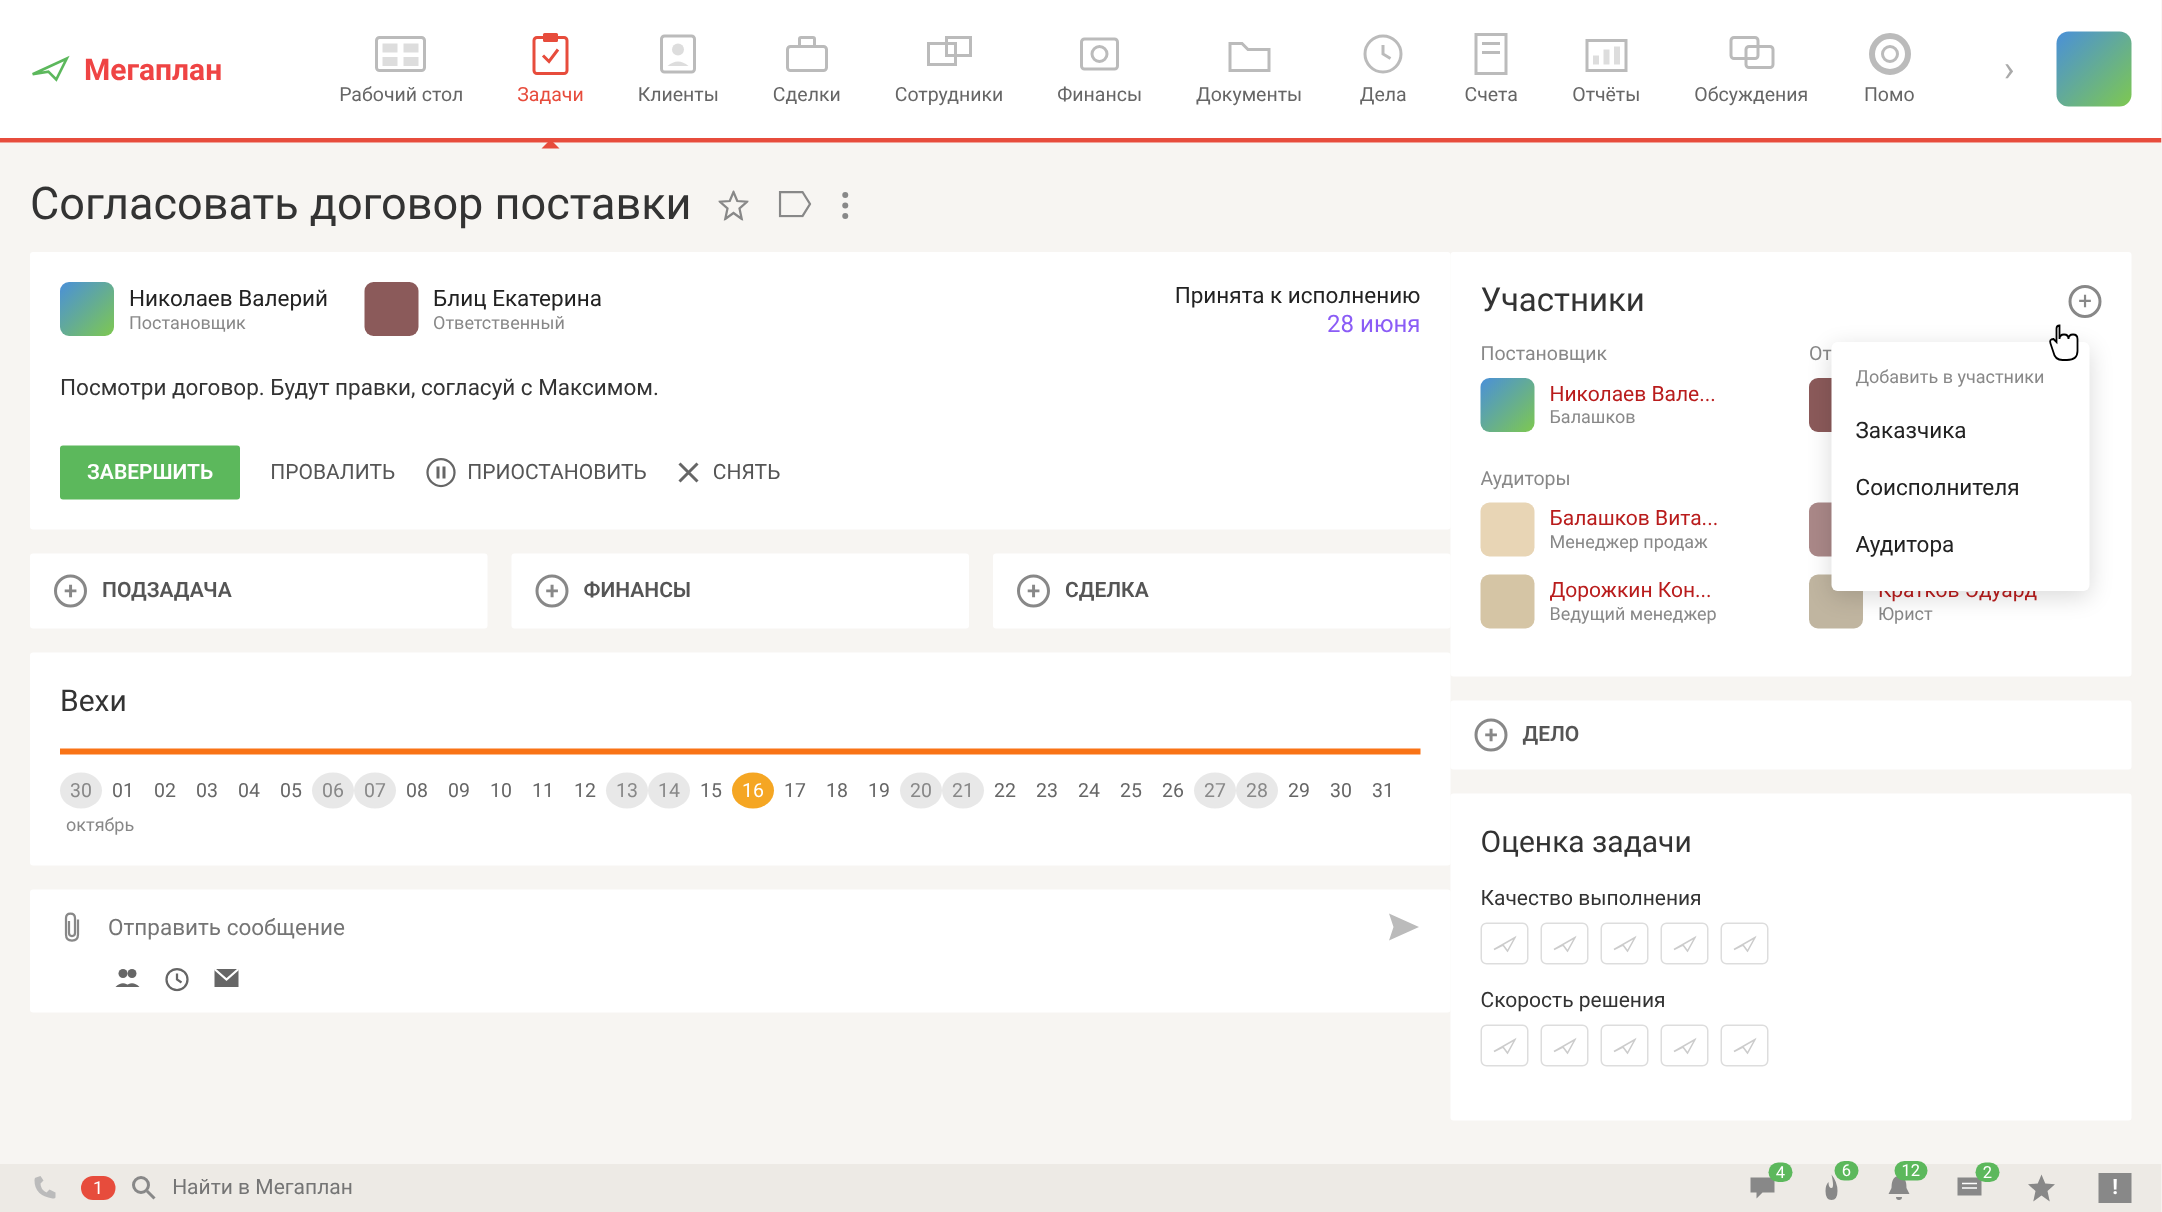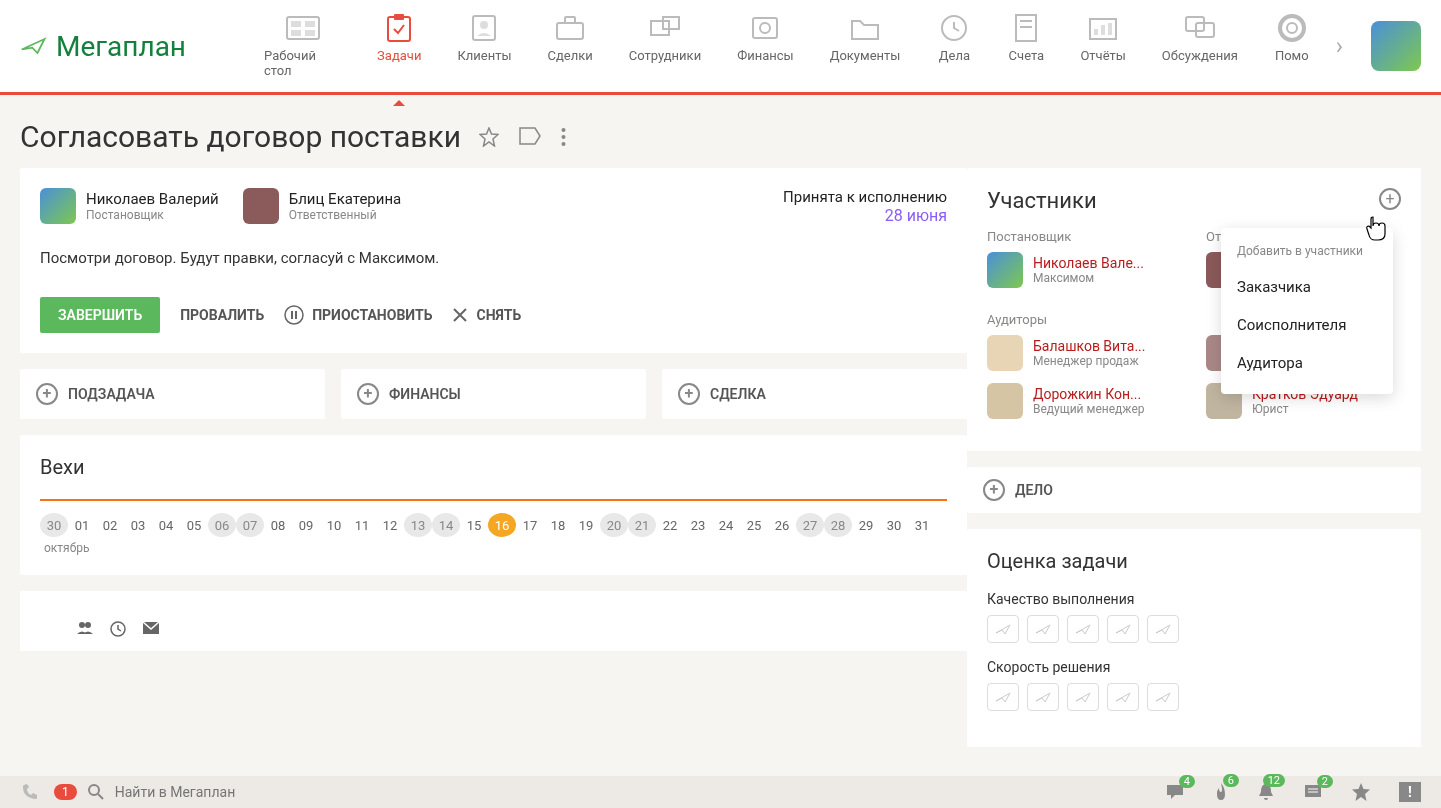--- a/index.html
+++ b/index.html
@@ -1,20 +1,20 @@
 <!DOCTYPE html>
 <html><head>
 <meta charset="utf-8">
 <style>
 *{box-sizing:border-box;margin:0;padding:0;font-family:-apple-system,BlinkMacSystemFont,"Segoe UI",Roboto,Arial,sans-serif}
 body{background:#f7f5f2;color:#222;font-size:14px;width:1441px;height:808px;overflow:hidden;position:relative}
 .topbar{background:#fff;height:95px;display:flex;align-items:center;padding:0 20px;border-bottom:3px solid #e74c3c;position:relative}
 .logo{display:flex;align-items:center;gap:8px;margin-right:60px}
 .logo-icon{width:28px;height:28px}
-.logo-text{font-size:28px;font-weight:400;color:#15803d}
+.logo-text{font-size:20px;font-weight:700;color:#ef4444}
 .nav{display:flex;gap:0;flex:1}
 .nav-item{display:flex;flex-direction:column;align-items:center;gap:6px;padding:10px 18px;cursor:pointer;color:#666;position:relative}
 .nav-item.active{color:#e74c3c}
 .nav-item.active::after{content:"";position:absolute;bottom:-18px;left:50%;transform:translateX(-50%);width:0;height:0;border-left:6px solid transparent;border-right:6px solid transparent;border-bottom:6px solid #e74c3c}
 .nav-icon{width:36px;height:28px;display:flex;align-items:center;justify-content:center}
 .nav-label{font-size:13px}
 .nav-arrow{color:#aaa;font-size:24px;cursor:pointer;padding:0 8px}
 .avatar-top{width:50px;height:50px;border-radius:8px;background:linear-gradient(135deg,#4a90d9,#7ec850);margin-left:20px;cursor:pointer}
 .page-header{padding:24px 20px 14px;display:flex;align-items:center;gap:18px}
 .page-title{font-size:30px;font-weight:400;color:#333}
@@ -28,44 +28,44 @@
 .person{display:flex;align-items:center;gap:10px}
 .person-avatar{width:36px;height:36px;border-radius:6px;background:#ccc}
 .person-name{font-size:15px;color:#222}
 .person-role{font-size:12px;color:#888}
 .task-status{margin-left:auto;text-align:right}
 .task-status-text{font-size:15px;color:#222}
 .task-status-date{font-size:16px;color:#8b5cf6}
 .task-desc{margin-top:24px;font-size:15px;color:#333}
 .actions{margin-top:30px;display:flex;align-items:center;gap:20px}
 .btn-primary{background:#5cb85c;color:#fff;border:none;padding:10px 18px;font-size:14px;font-weight:600;cursor:pointer;border-radius:2px}
-.btn-text{background:none;border:none;color:#555;font-size:14px;font-weight:700;cursor:pointer;display:flex;align-items:center;gap:8px}
+.btn-text{background:none;border:none;color:#555;font-size:14px;font-weight:400;cursor:pointer;display:flex;align-items:center;gap:8px}
 .add-row{display:flex;gap:16px}
 .add-btn{flex:1;background:#fff;border-radius:2px;padding:14px 16px;display:flex;align-items:center;gap:10px;cursor:pointer;color:#555;font-weight:600;font-size:14px}
 .plus-circ{width:22px;height:22px;border:2px solid #888;border-radius:50%;display:flex;align-items:center;justify-content:center;font-size:16px;color:#888;line-height:1}
 .section-title{font-size:20px;font-weight:400;color:#333;margin-bottom:20px}
-.timeline{border-top:2px solid #f97316;padding-top:12px}
+.timeline{border-top:4px solid #f97316;padding-top:12px}
 .days{display:flex;gap:0}
 .day{width:28px;height:24px;display:flex;align-items:center;justify-content:center;font-size:13px;color:#666;border-radius:50%;cursor:pointer}
 .day.muted{background:#e8e8e8;color:#888}
 .day.active{background:#f5a623;color:#fff}
 .month-lbl{font-size:12px;color:#888;margin-top:4px;margin-left:4px}
 .comment-box{padding:14px 20px}
 .comment-input-row{display:flex;align-items:center;gap:16px}
 .attach-icon{color:#888;cursor:pointer;font-size:20px}
 .comment-input{flex:1;border:none;font-size:15px;color:#888;outline:none}
 .send-icon{color:#aaa;cursor:pointer}
 .comment-icons{display:flex;gap:16px;margin-top:16px;margin-left:36px;color:#666}
 .comment-icons>*{cursor:pointer}
 .tabs-row{display:flex;gap:24px;padding:8px 20px 0;font-size:15px}
 .tab{color:#555;cursor:pointer}
 .tab.active{color:#5cb85c}
 .tab-count{color:#999;margin-left:4px}
 .tab-more{margin-left:auto;color:#888;cursor:pointer;font-size:20px}
-.side-header{display:flex;align-items:flex-start;justify-content:space-between;margin-bottom:16px}
+.side-header{display:flex;align-items:center;justify-content:space-between;margin-bottom:16px}
 .side-title{font-size:22px;font-weight:400;color:#333}
 .side-sub{font-size:13px;color:#888;margin-bottom:8px}
 .part-grid{display:flex;gap:24px}
 .part-col{flex:1}
 .part-item{display:flex;align-items:center;gap:10px;margin-bottom:12px}
 .part-avatar{width:36px;height:36px;border-radius:6px;background:#ddd}
 .part-name{font-size:14px;color:#b91c1c;white-space:nowrap;overflow:hidden;text-overflow:ellipsis;max-width:130px}
 .part-role{font-size:12px;color:#888}
 .rating-row{display:flex;gap:8px;margin-top:8px;margin-bottom:16px}
 .rating-box{width:32px;height:28px;border:1px solid #ddd;border-radius:4px;display:flex;align-items:center;justify-content:center;color:#bbb;cursor:pointer}
@@ -333,20 +333,33 @@
             <span class="day muted">28</span>
             <span class="day">29</span>
             <span class="day">30</span>
             <span class="day">31</span>
           </div>
         <div class="month-lbl">октябрь</div>
       </div>
     </div>
 
     <div class="card comment-box">
+      <div class="comment-input-row">
+        <span class="attach-icon">
+            <svg width="16" height="22" viewBox="0 0 16 22">
+              <path d="M12 6 L12 16 Q12 20 8 20 Q4 20 4 16 L4 5 Q4 2 7 2 Q10 2 10 5 L10 15 Q10 17 8 17 Q6 17 6 15 L6 7" fill="none" stroke="#888" stroke-width="1.5"></path>
+            </svg>
+          </span>
+        <input class="comment-input" placeholder="Отправить сообщение" style="">
+        <span class="send-icon">
+            <svg width="22" height="20" viewBox="0 0 22 20">
+              <path d="M1 1 L21 10 L1 19 L4 10 Z" fill="#bbb"></path>
+            </svg>
+          </span>
+      </div>
       <div class="comment-icons">
         <span>
             <svg width="18" height="14" viewBox="0 0 18 14">
               <circle cx="6" cy="4" r="3" fill="#666"></circle>
               <circle cx="12" cy="4" r="3" fill="#666"></circle>
               <path d="M1 13 Q6 8 11 13 M7 13 Q12 8 17 13" fill="#666"></path>
             </svg>
           </span>
         <span>
             <svg width="16" height="16" viewBox="0 0 16 16">
@@ -373,21 +386,21 @@
             <span class="plus-circ">+</span>
           </span>
       </div>
       <div class="part-grid">
         <div class="part-col">
           <div class="side-sub">Постановщик</div>
           <div class="part-item">
               <div class="part-avatar" style="background:linear-gradient(135deg,#4a90d9,#7ec850)"></div>
               <div>
                 <div class="part-name">Николаев Вале...</div>
-                <div class="part-role">Максимом</div>
+                <div class="part-role">Балашков</div>
               </div>
             </div>
         </div>
         <div class="part-col">
           <div class="side-sub">Отве</div>
           <div class="part-item">
               <div class="part-avatar" style="background:#8b5a5a"></div>
               <div>
                 <div class="part-name"></div>
               </div>

